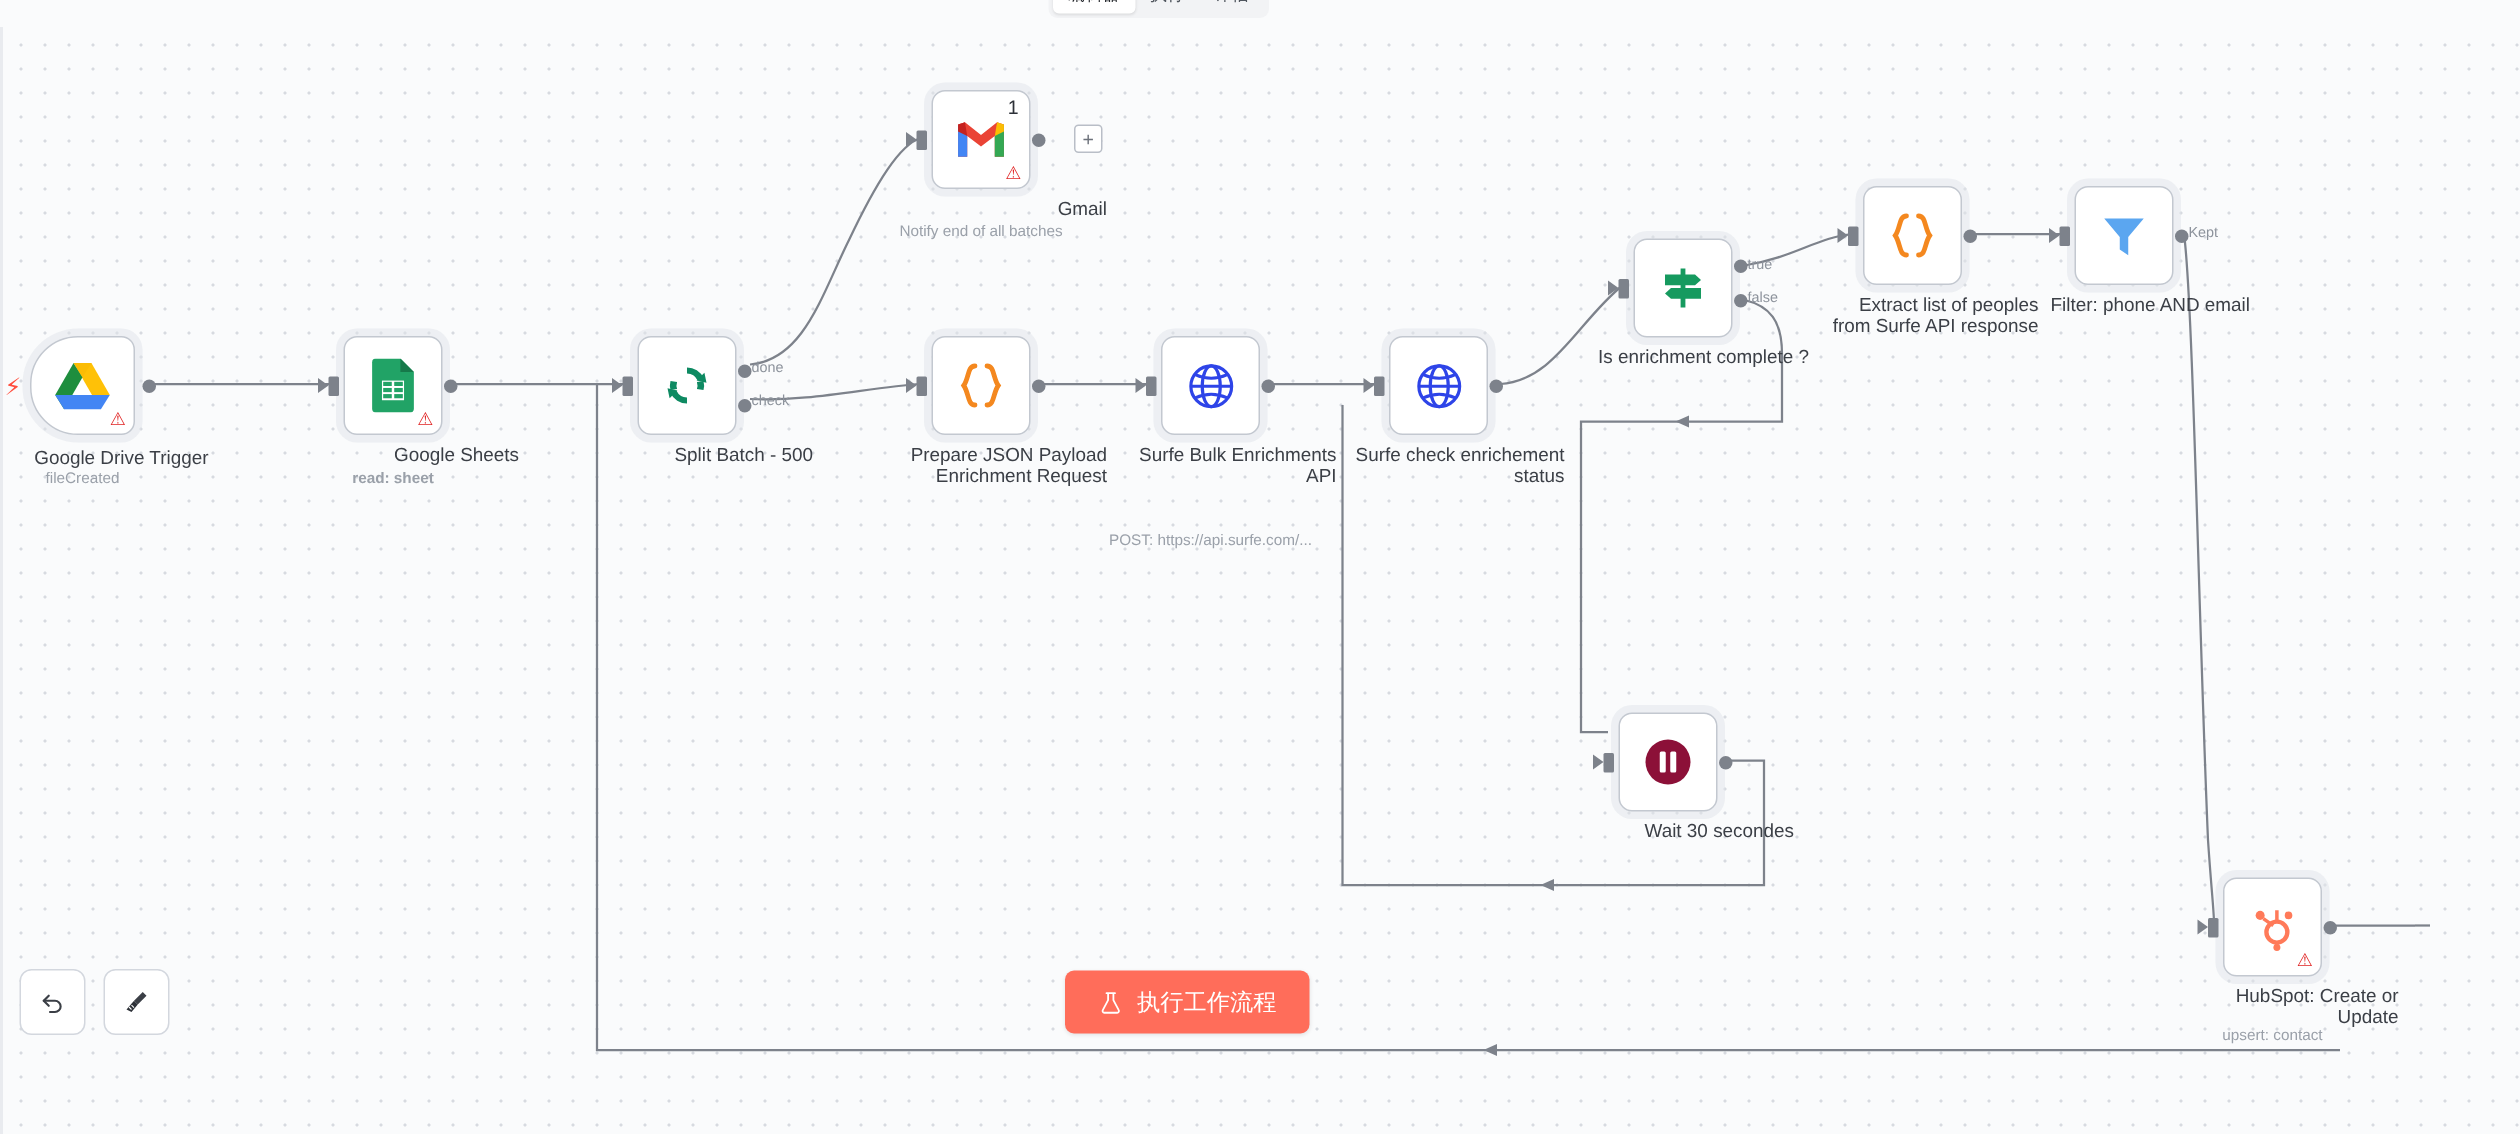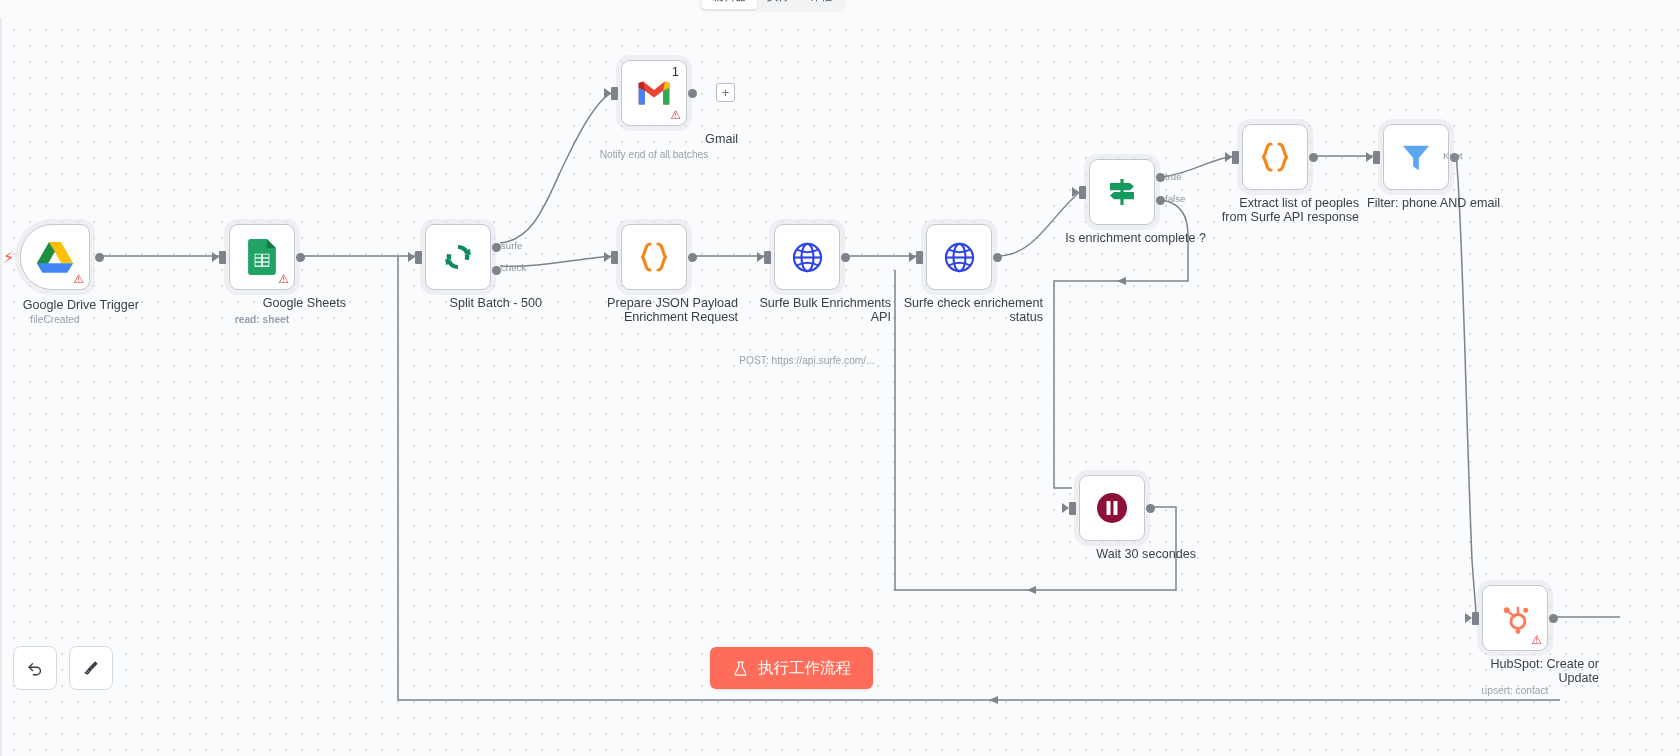--- a/index.html
+++ b/index.html
@@ -213,21 +213,21 @@
         <path d="M27.6 7.5 l1.4 6.6 l-6.6 -1.5 z" fill="#0e8a62"></path>
         <path d="M16 28 a12 12 0 0 1 -11 -7 l4 -1.5 a8 8 0 0 0 7 4.5 z" fill="#0e8a62"></path>
         <path d="M4.4 24.5 l-1.4 -6.6 l6.6 1.5 z" fill="#0e8a62"></path>
         <path d="M5 13 a11.5 11.5 0 0 0 0 6 l4.4 -.6 a7.5 7.5 0 0 1 0 -4.8 z" fill="#0e8a62"></path>
         <path d="M27 19 a11.5 11.5 0 0 0 0 -6 l-4.4 .6 a7.5 7.5 0 0 1 0 4.8 z" fill="#0e8a62"></path>
       </svg>
     </div>
     <div class="node-label">Split Batch - 500</div>
     <div class="port-in"></div>
     <div class="port-out" style="top:19px;margin-top:0;"></div>
-    <div class="port-label" style="left:76px;top:16px;">surfe</div>
+    <div class="port-label" style="left:76px;top:16px;">done</div>
     <div class="port-out" style="top:42px;margin-top:0;"></div>
     <div class="port-label" style="left:76px;top:38px;">check</div>
   </div>
 
   <div class="node" style="left:621px;top:60px;">
     <div class="node-box">
       <span class="badge-count">1</span>
       <svg width="34" height="26" viewBox="0 0 44 34">
         <path d="M2 4 L2 32 L10 32 L10 14 L22 23 L34 14 L34 32 L42 32 L42 4 L36 2 L22 13 L8 2 Z" fill="#ea4335"></path>
         <path d="M2 4 L2 32 L10 32 L10 14 Z" fill="#4285f4"></path>
@@ -321,21 +321,21 @@
 
   <div class="node" style="left:1383px;top:124px;">
     <div class="node-box">
       <svg width="32" height="32" viewBox="0 0 34 34">
         <path d="M3 5 h28 l-11 13 v13 l-6 -4 v-9 z" fill="#5ba6f0"></path>
       </svg>
     </div>
     <div class="node-label">Filter: phone AND email</div>
     <div class="port-in"></div>
     <div class="port-out"></div>
-    <div class="port-label" style="left:60px;top:26px;text-align:center;">Kept</div>
+    <div class="port-label" style="left:76px;top:26px;text-align:center;">Kept</div>
   </div>
 
   <div class="node" style="left:1079px;top:475px;">
     <div class="node-box">
       <svg width="34" height="34" viewBox="0 0 34 34">
         <circle cx="17" cy="17" r="15" fill="#8c1038"></circle>
         <rect x="11.5" y="10" width="4" height="14" rx="1" fill="#fff"></rect>
         <rect x="18.5" y="10" width="4" height="14" rx="1" fill="#fff"></rect>
       </svg>
     </div>

